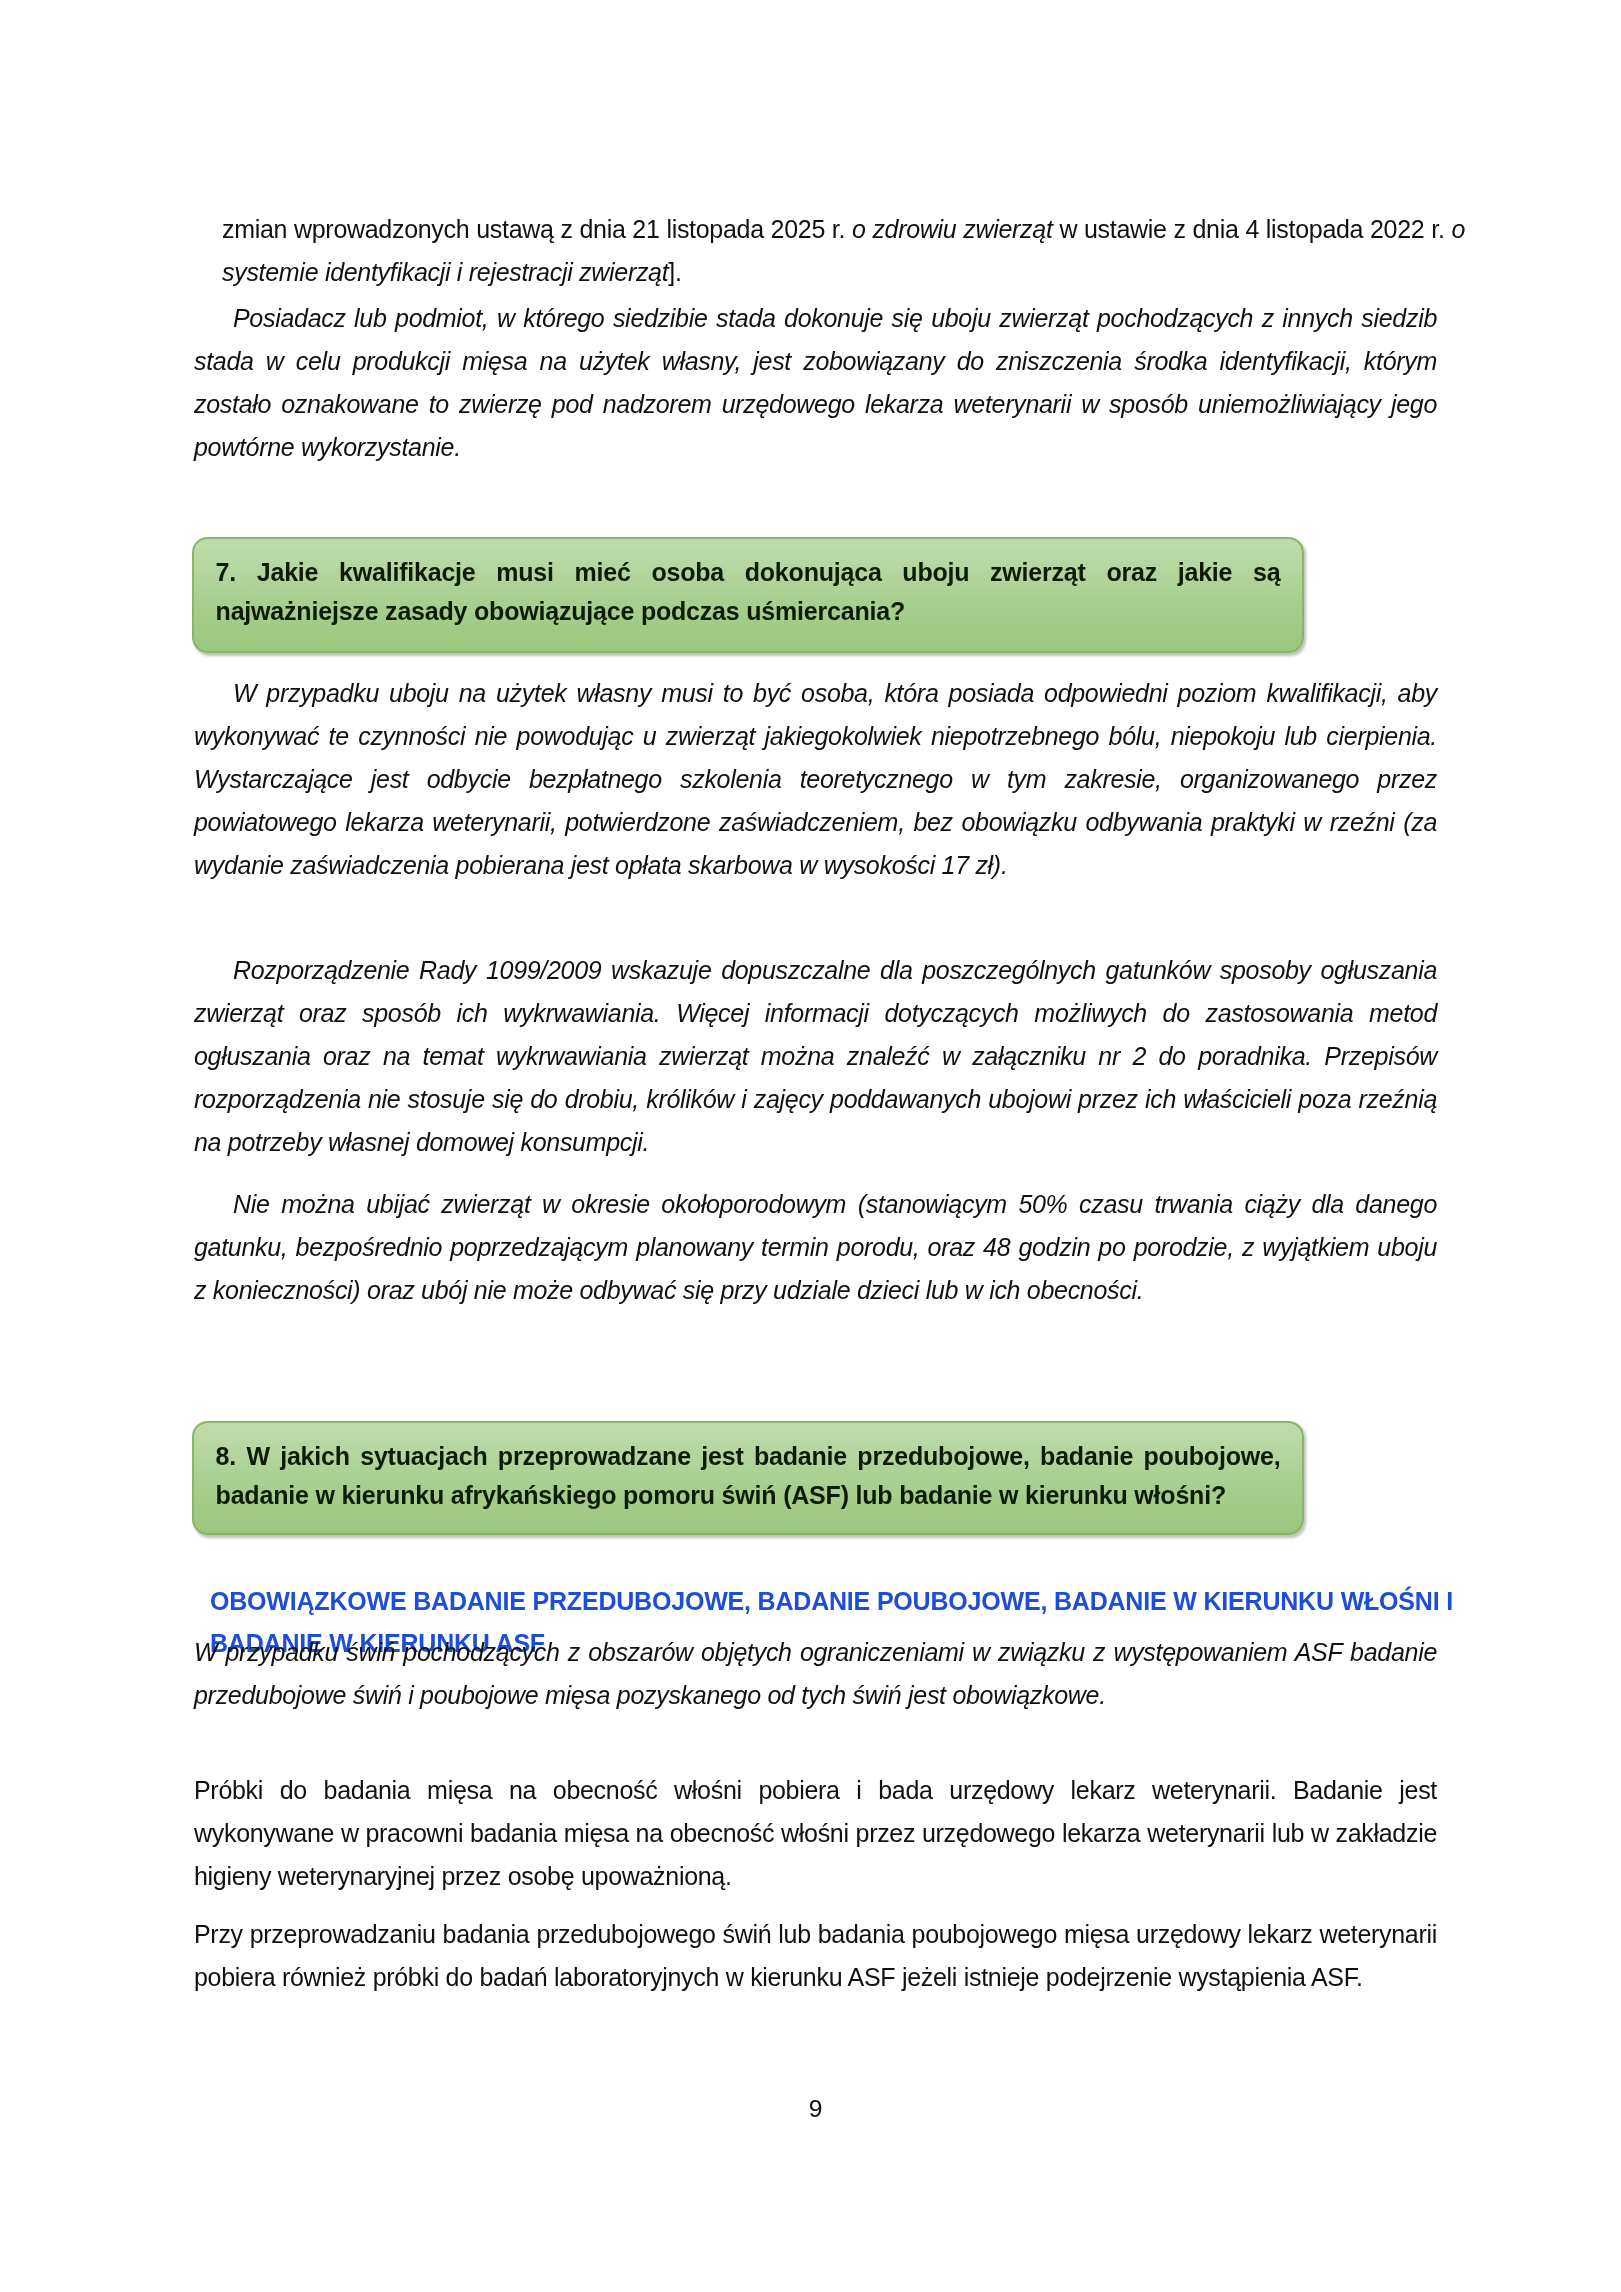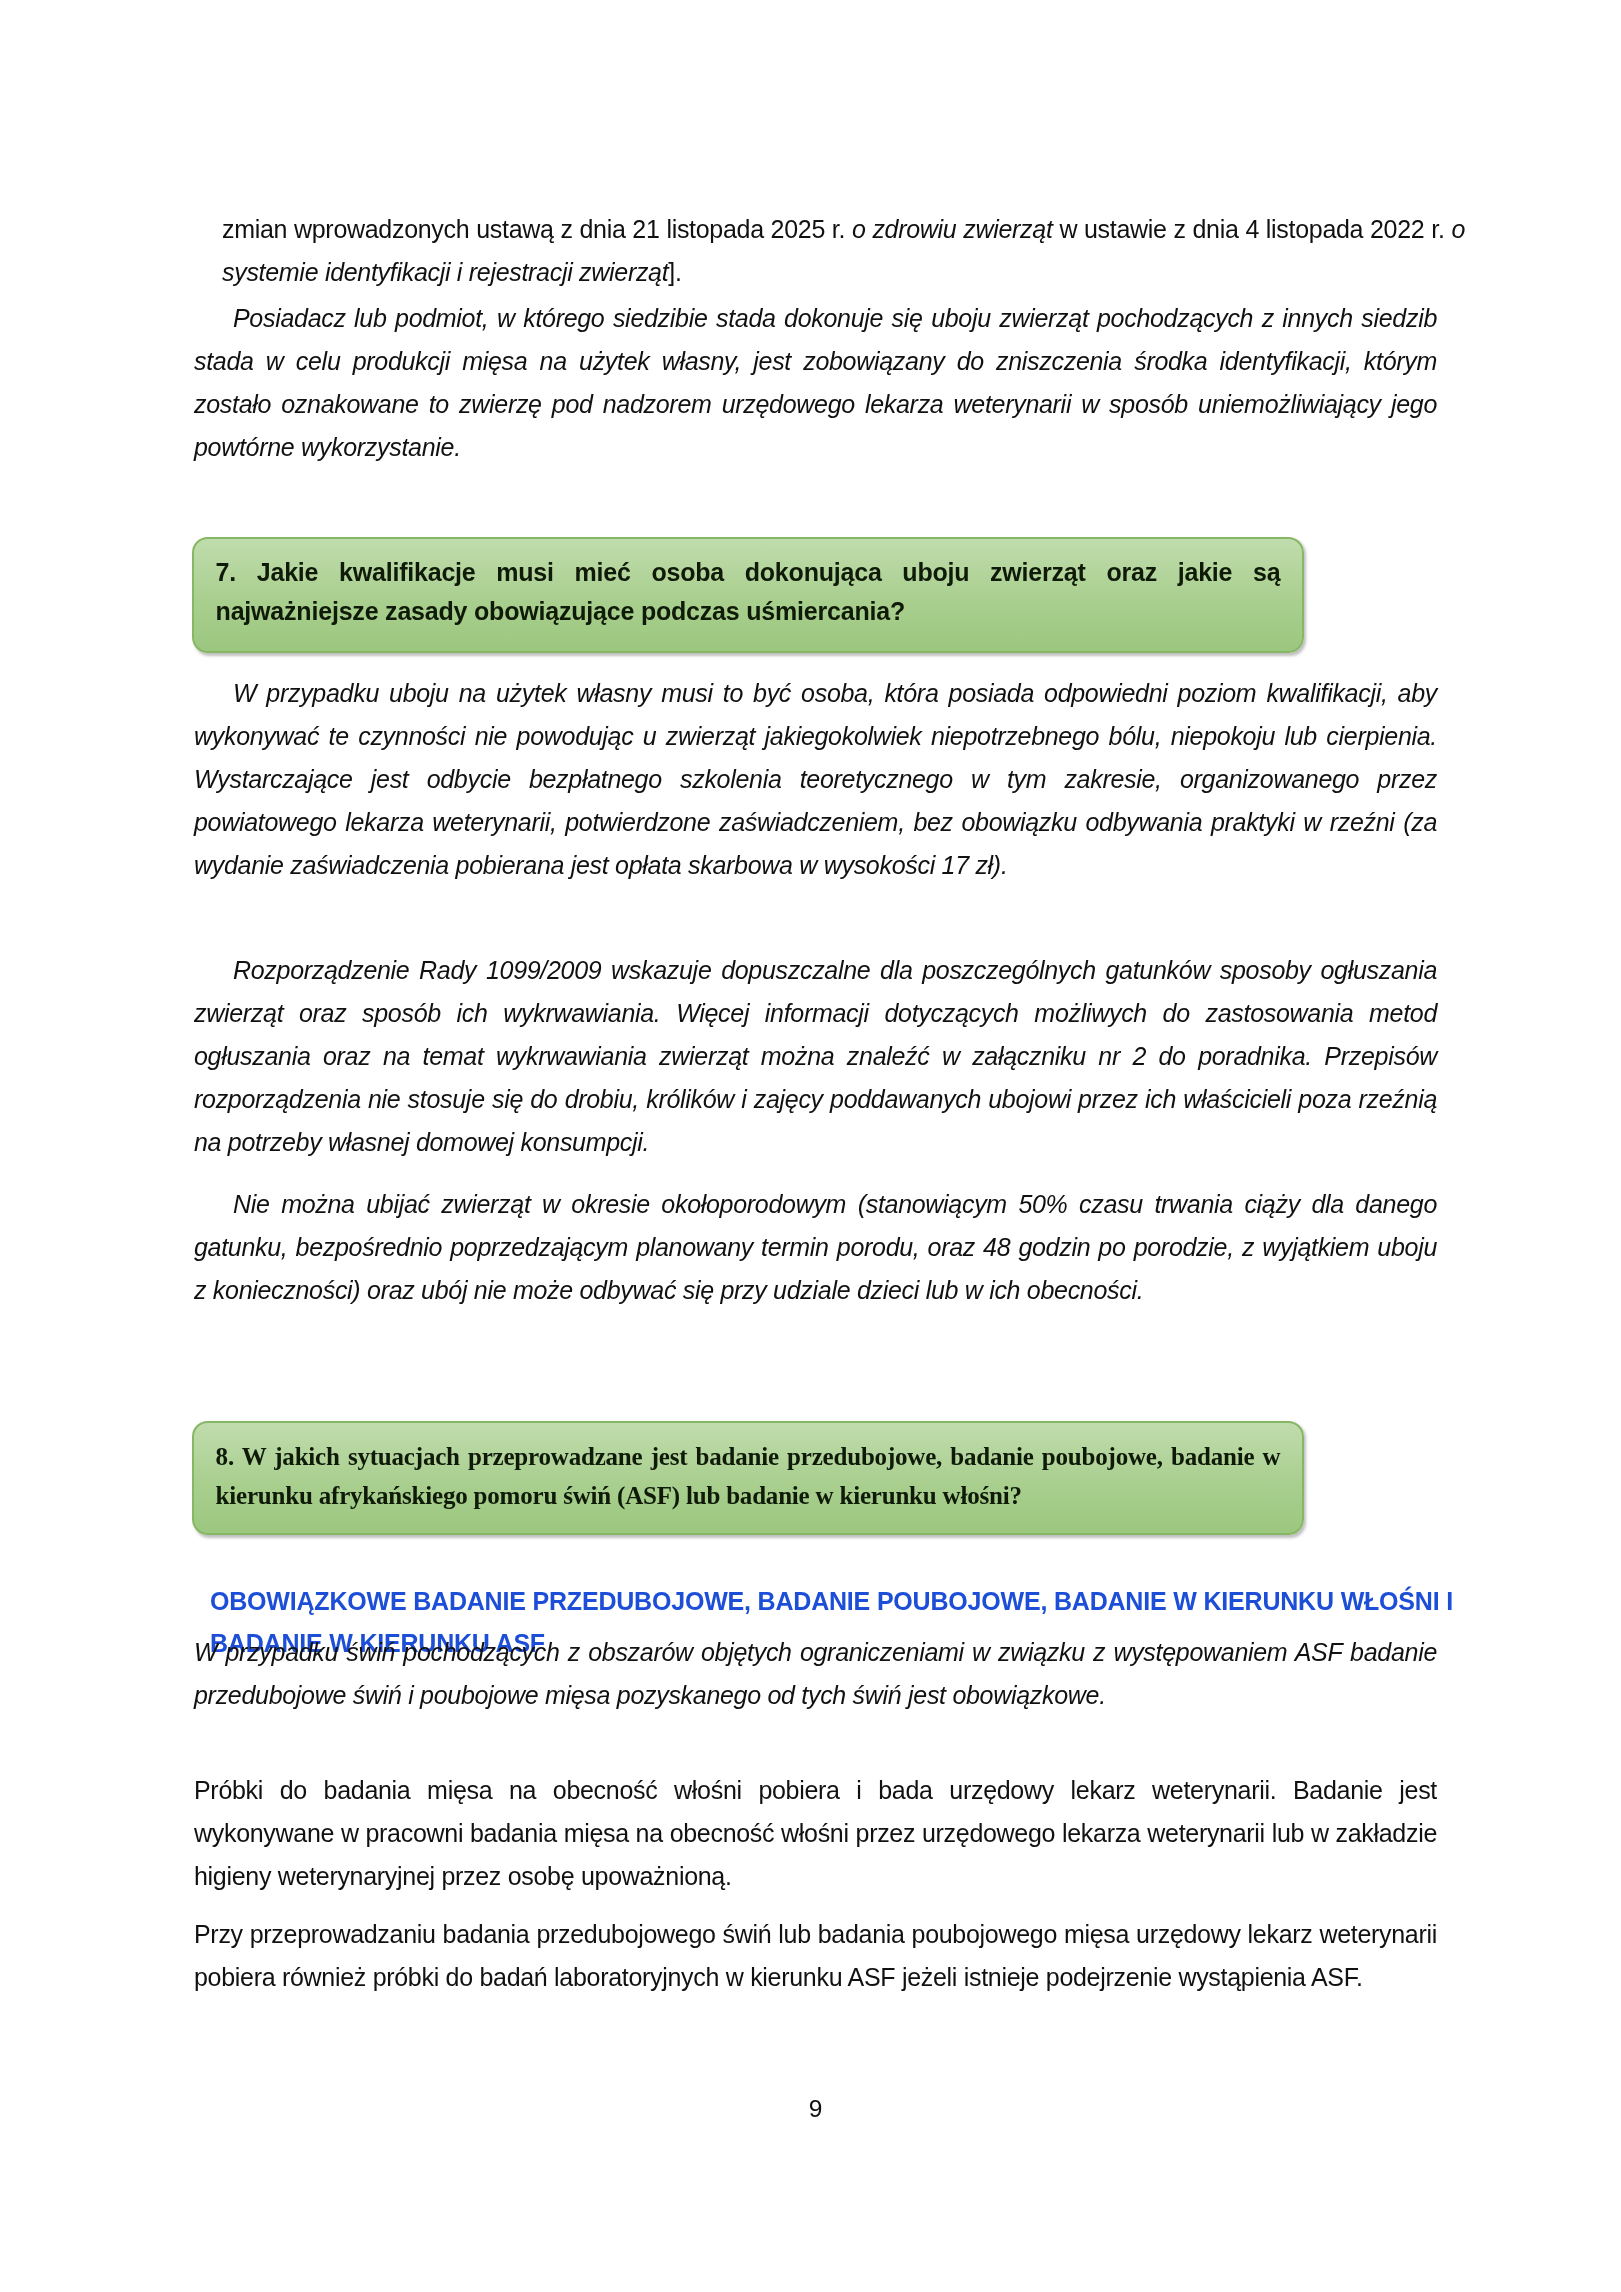--- a/index.html
+++ b/index.html
@@ -52,21 +52,21 @@
   <div class="qbox" style="top:537px; height:116px;">
     <p class="qtext">7. Jakie kwalifikacje musi mieć osoba dokonująca uboju zwierząt oraz jakie są najważniejsze zasady obowiązujące podczas uśmiercania?</p>
   </div>
 
   <p class="para indent" style="top:672px;">W przypadku uboju na użytek własny musi to być osoba, która posiada odpowiedni poziom kwalifikacji, aby wykonywać te czynności nie powodując u zwierząt jakiegokolwiek niepotrzebnego bólu, niepokoju lub cierpienia. Wystarczające jest odbycie bezpłatnego szkolenia teoretycznego w tym zakresie, organizowanego przez powiatowego lekarza weterynarii, potwierdzone zaświadczeniem, bez obowiązku odbywania praktyki w rzeźni (za wydanie zaświadczenia pobierana jest opłata skarbowa w wysokości 17 zł).</p>
 
   <p class="para indent" style="top:949px;">Rozporządzenie Rady 1099/2009 wskazuje dopuszczalne dla poszczególnych gatunków sposoby ogłuszania zwierząt oraz sposób ich wykrwawiania. Więcej informacji dotyczących możliwych do zastosowania metod ogłuszania oraz na temat wykrwawiania zwierząt można znaleźć w załączniku nr 2 do poradnika. Przepisów rozporządzenia nie stosuje się do drobiu, królików i zajęcy poddawanych ubojowi przez ich właścicieli poza rzeźnią na potrzeby własnej domowej konsumpcji.</p>
 
   <p class="para indent" style="top:1183px;">Nie można ubijać zwierząt w okresie okołoporodowym (stanowiącym 50% czasu trwania ciąży dla danego gatunku, bezpośrednio poprzedzającym planowany termin porodu, oraz 48 godzin po porodzie, z wyjątkiem uboju z konieczności) oraz ubój nie może odbywać się przy udziale dzieci lub w ich obecności.</p>
 
-  <div class="qbox" style="top:1421px; height:114px;font-family:Liberation Serif, serif;">
+  <div class="qbox" style="top:1421px; height:114px;">
     <p class="qtext">8. W jakich sytuacjach przeprowadzane jest badanie przedubojowe, badanie poubojowe, badanie w kierunku afrykańskiego pomoru świń (ASF) lub badanie w kierunku włośni?</p>
   </div>
 
   <p class="subhead" style="top:1564px;">OBOWIĄZKOWE BADANIE PRZEDUBOJOWE, BADANIE POUBOJOWE, BADANIE W KIERUNKU WŁOŚNI I BADANIE W KIERUNKU ASF</p>
 
   <p class="para" style="top:1631px;font-style:italic;">W przypadku świń pochodzących z obszarów objętych ograniczeniami w związku z występowaniem ASF badanie przedubojowe świń i poubojowe mięsa pozyskanego od tych świń jest obowiązkowe.</p>
 
   <p class="para" style="top:1769px;">Próbki do badania mięsa na obecność włośni pobiera i bada urzędowy lekarz weterynarii. Badanie jest wykonywane w pracowni badania mięsa na obecność włośni przez urzędowego lekarza weterynarii lub w zakładzie higieny weterynaryjnej przez osobę upoważnioną.</p>
 
   <p class="para" style="top:1913px;">Przy przeprowadzaniu badania przedubojowego świń lub badania poubojowego mięsa urzędowy lekarz weterynarii pobiera również próbki do badań laboratoryjnych w kierunku ASF jeżeli istnieje podejrzenie wystąpienia ASF.</p>

